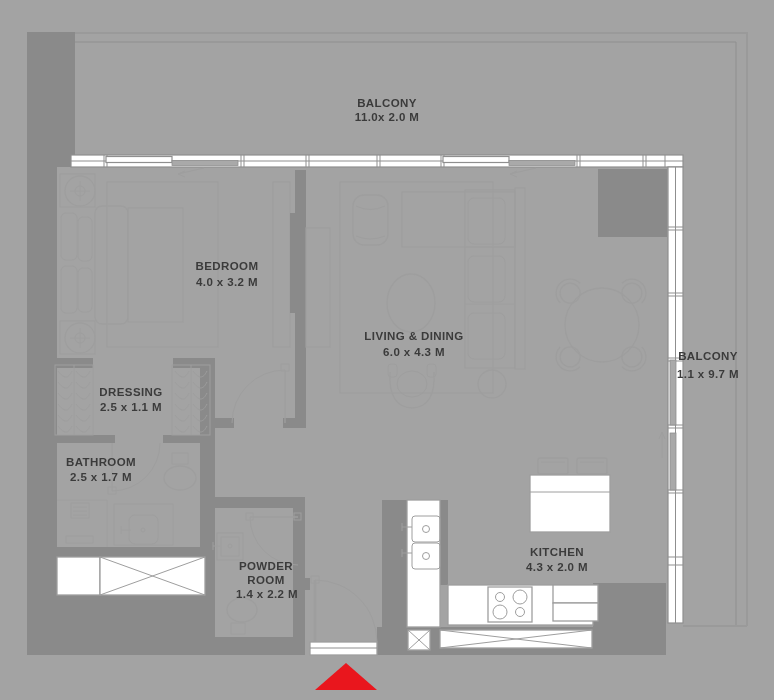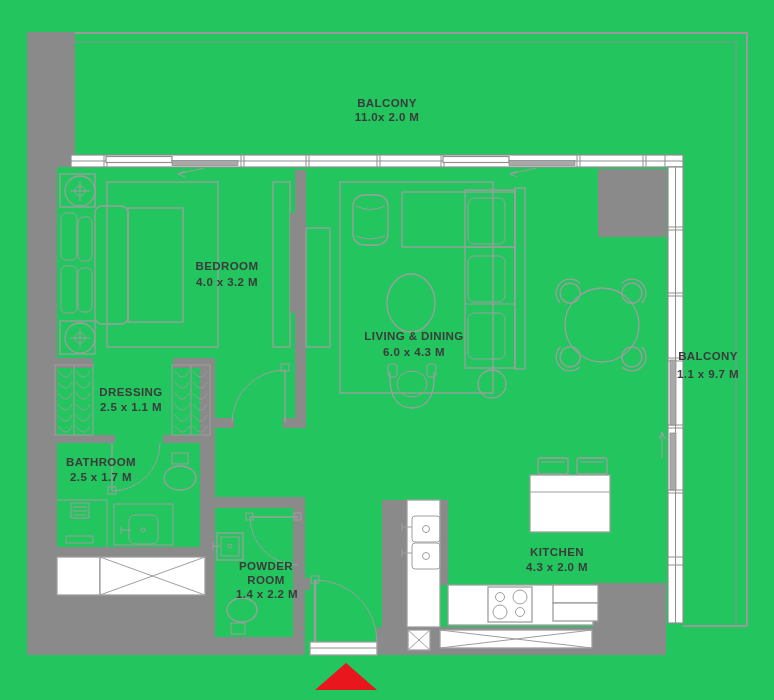--- a/index.html
+++ b/index.html
@@ -1,16 +1,16 @@
 <!DOCTYPE html>
 <html><head>
 <meta charset="utf-8">
 <style>
   html,body{margin:0;padding:0;background:#ffffff;}
-  #plan-root{position:relative;width:774px;height:700px;background:#22c55e;overflow:hidden;
+  #plan-root{position:relative;width:774px;height:700px;background:#a3a3a3;overflow:hidden;
              font-family:"Liberation Sans",sans-serif;}
   svg{position:absolute;left:0;top:0;display:block;}
   .wall{fill:#8a8a8a;stroke:none;}
   .ln{fill:none;stroke:#9e9e9e;stroke-width:1.3;}
   .lnt{fill:none;stroke:#9e9e9e;stroke-width:1;}
   .wf{fill:#ffffff;stroke:#9e9e9e;stroke-width:1.3;}
   .win{fill:#ffffff;stroke:#8f8f8f;stroke-width:1.2;}
   .winl{fill:none;stroke:#8f8f8f;stroke-width:1;}
   .panel{fill:#a9a9a9;stroke:#8f8f8f;stroke-width:0.8;}
   .rail{fill:none;stroke:#9a9a9a;stroke-width:2;}

